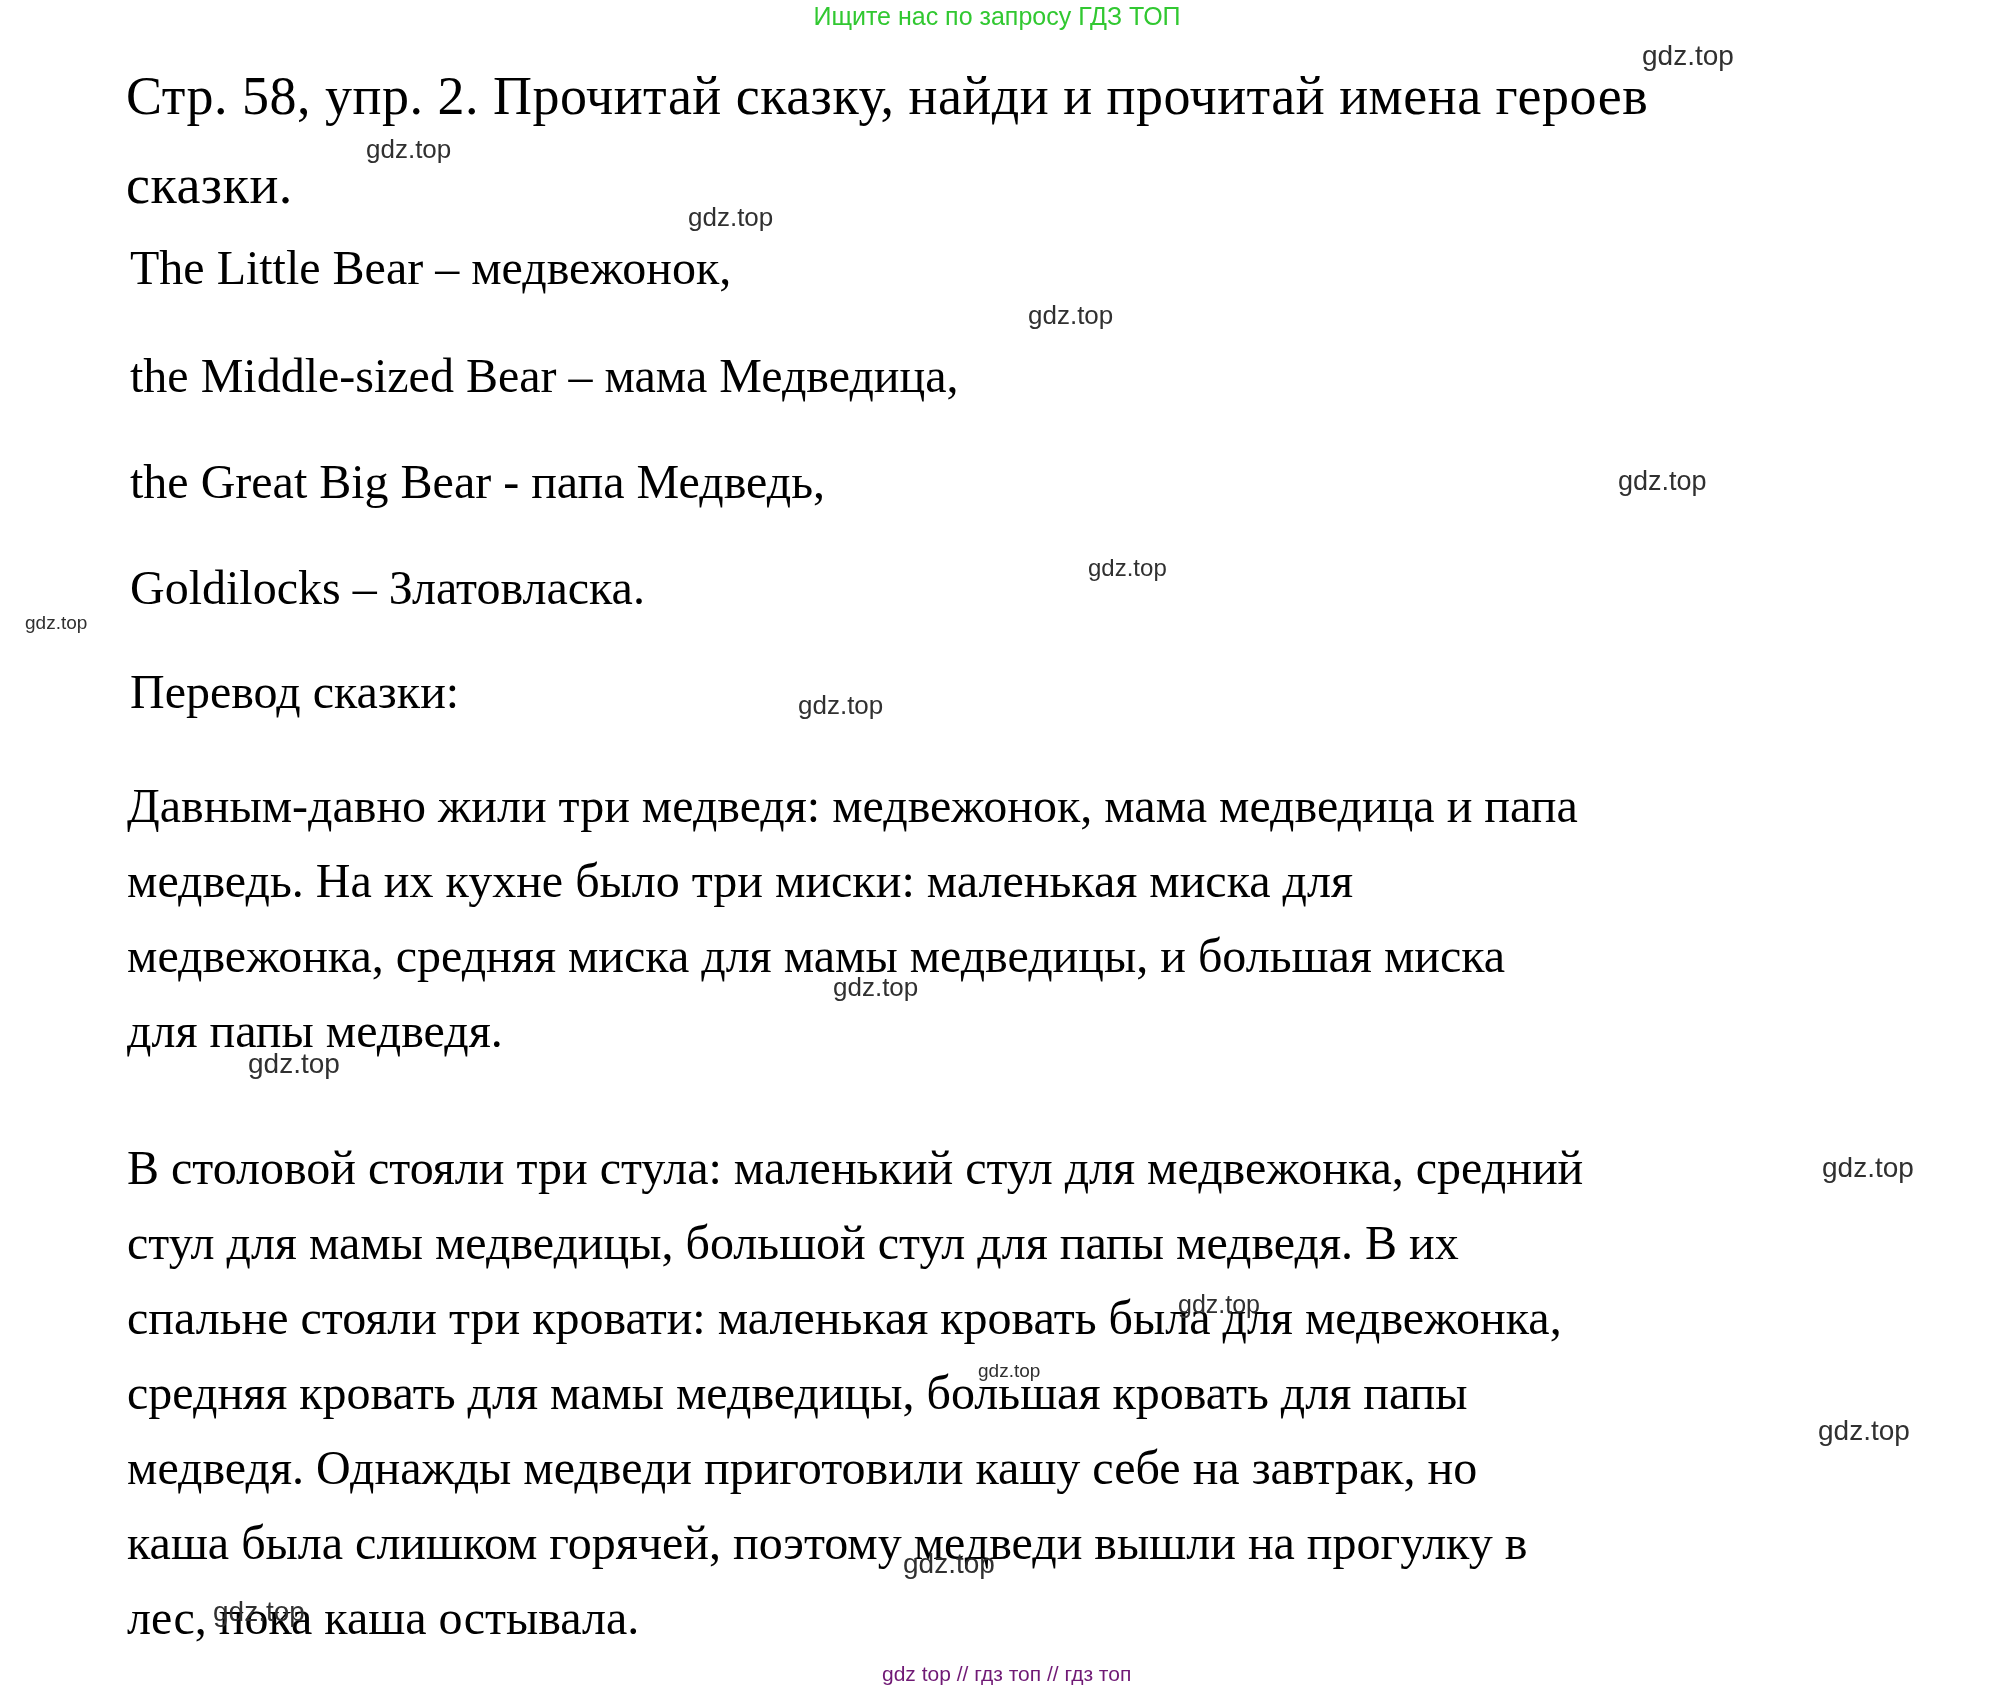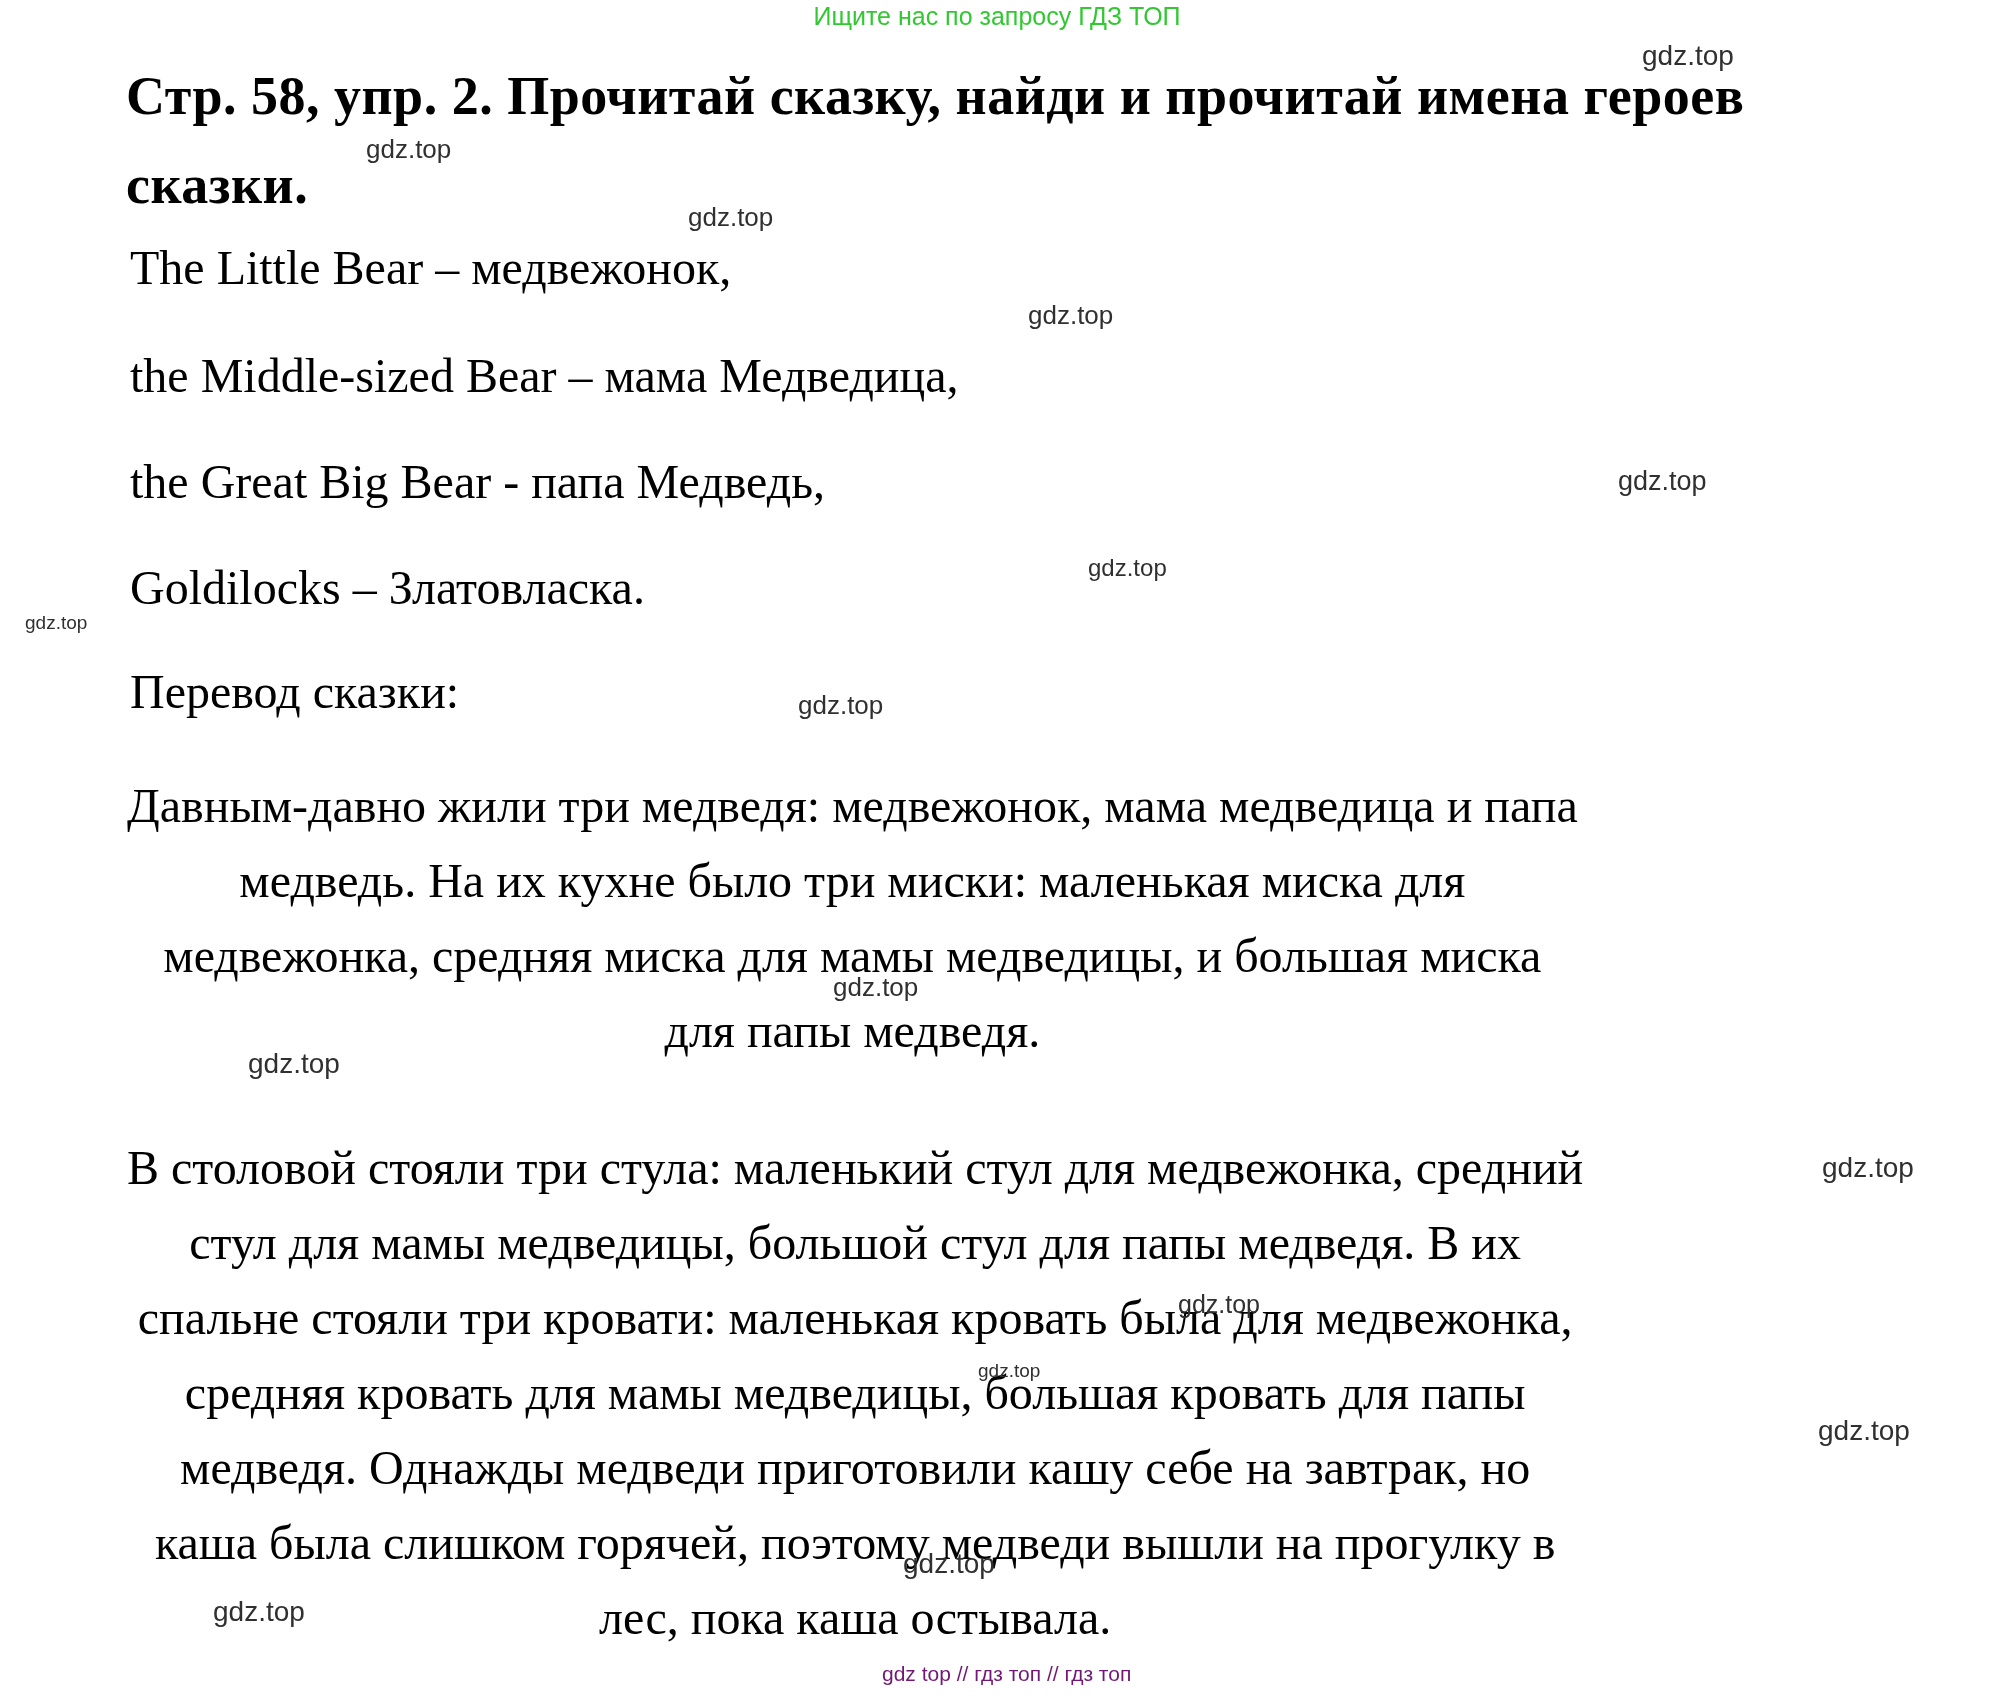--- a/index.html
+++ b/index.html
@@ -16,39 +16,38 @@
     position: absolute;
     left: 0; top: 2px; width: 100%;
     text-align: center;
     font-family: "Liberation Sans", "DejaVu Sans", sans-serif;
     font-size: 25px;
     color: #31c831;
   }
   .title {
     position: absolute;
     left: 126px; top: 52px;
-    font-weight: bold;
+    font-weight: normal;
     font-size: 54px;
     line-height: 89px;
     white-space: pre;
     letter-spacing: 0.5px;
   }
   .char-line {
     position: absolute;
     left: 130px;
     font-size: 48px;
     white-space: pre;
   }
   .para {
     position: absolute;
     left: 127px;
     font-size: 48px;
     line-height: 75px;
     white-space: pre;
-    text-align: center;
   }
   .wm {
     position: absolute;
     font-family: "Liberation Sans", "DejaVu Sans", sans-serif;
     color: #303030;
     text-align: center;
   }
   .footer {
     position: absolute;
     left: 882px; top: 1662px;

